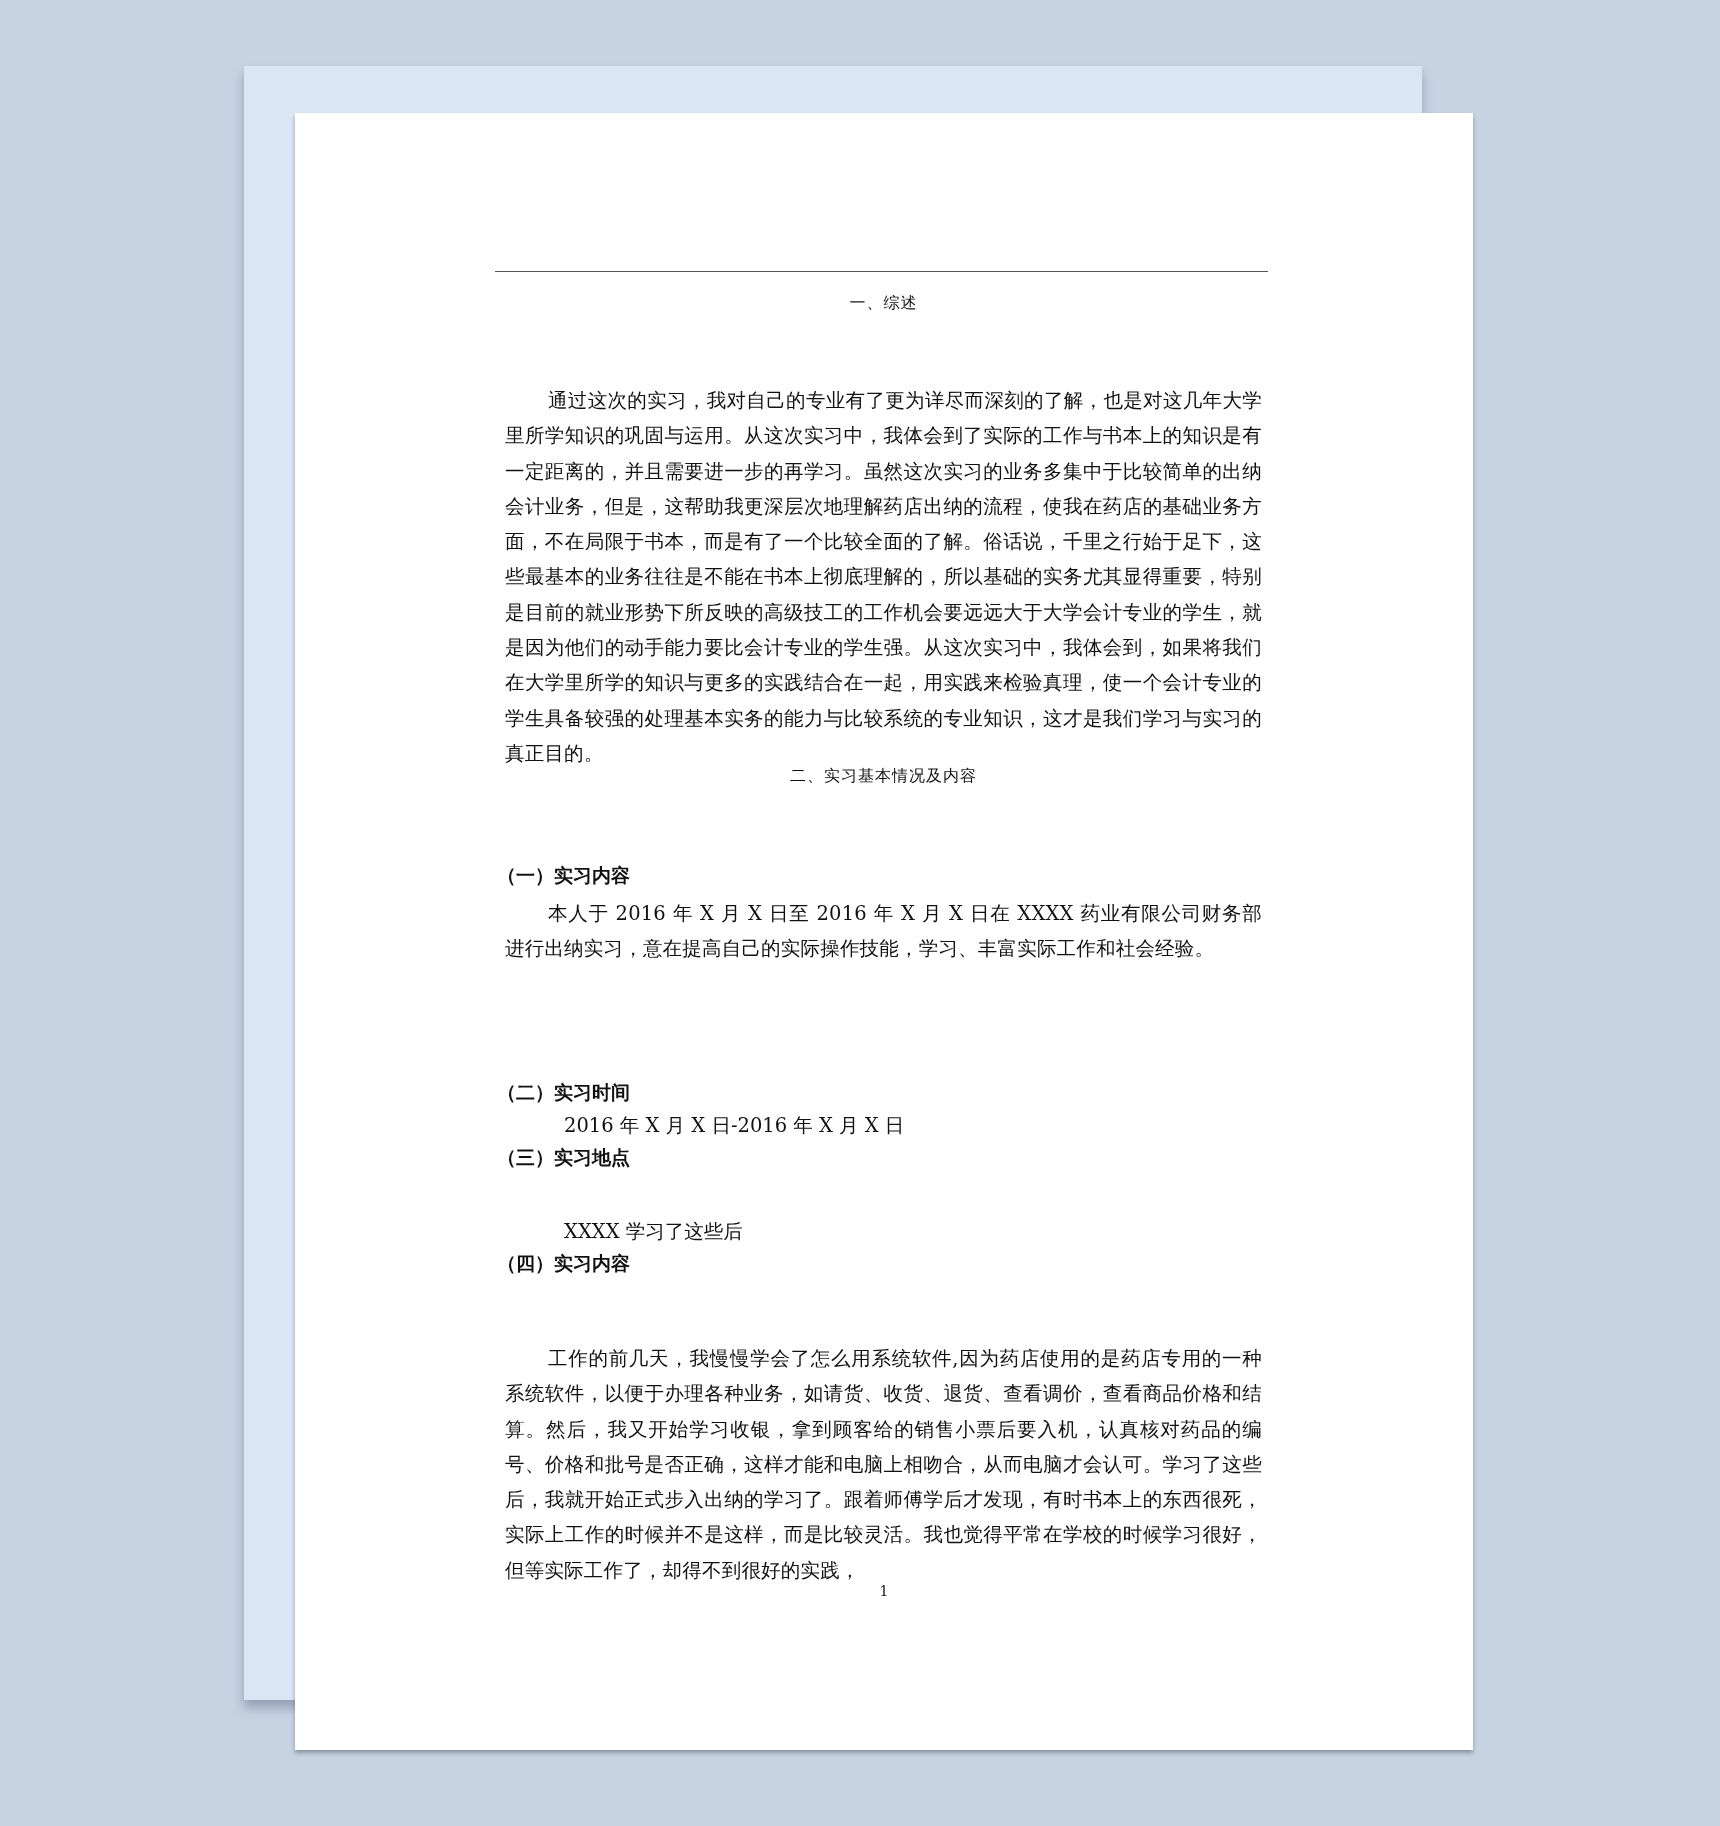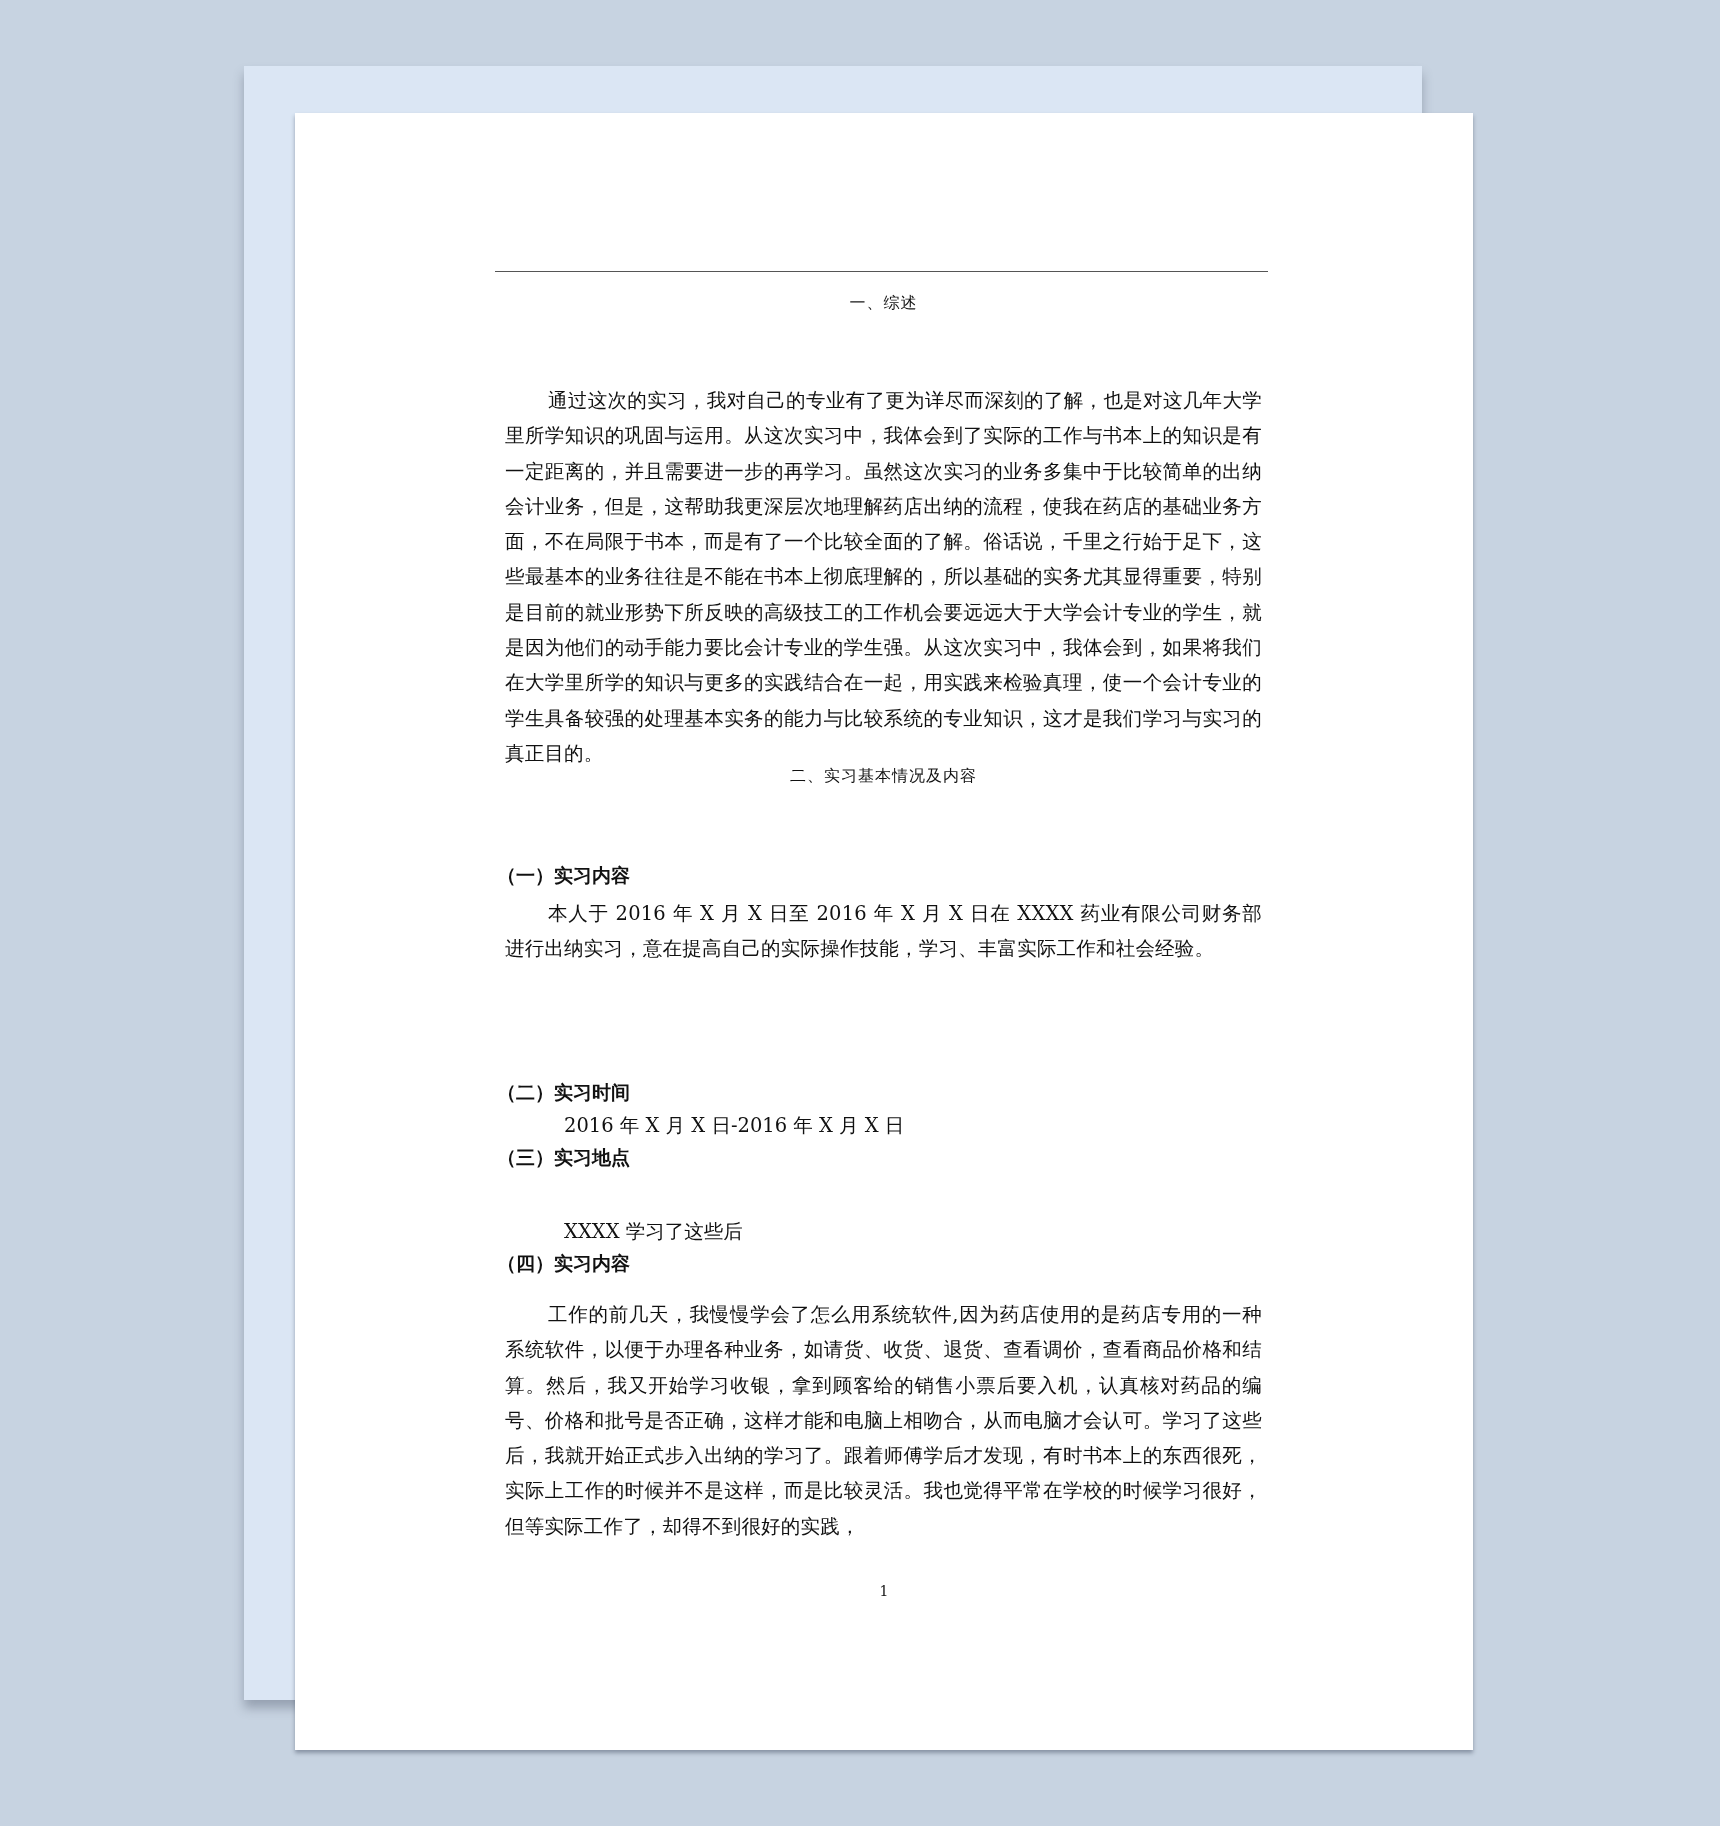--- a/index.html
+++ b/index.html
@@ -109,17 +109,17 @@
     <h2 class="h2" style="top:750px; left:-8px;">（一）实习内容</h2>
     <p class="para" style="top:783px;">本人于 2016 年 X 月 X 日至 2016 年 X 月 X 日在 XXXX 药业有限公司财务部进行出纳实习，意在提高自己的实际操作技能，学习、丰富实际工作和社会经验。</p>
 
     <h2 class="h2" style="top:967px; left:-8px;">（二）实习时间</h2>
     <p class="single" style="top:983px;">2016 年 X 月 X 日-2016 年 X 月 X 日</p>
 
     <h2 class="h2" style="top:1032px; left:-8px;">（三）实习地点</h2>
     <p class="single" style="top:1089px;">XXXX 学习了这些后</p>
 
     <h2 class="h2" style="top:1138px; left:-8px;">（四）实习内容</h2>
-    <p class="para" style="top:1184px;">工作的前几天，我慢慢学会了怎么用系统软件,因为药店使用的是药店专用的一种系统软件，以便于办理各种业务，如请货、收货、退货、查看调价，查看商品价格和结算。然后，我又开始学习收银，拿到顾客给的销售小票后要入机，认真核对药品的编号、价格和批号是否正确，这样才能和电脑上相吻合，从而电脑才会认可。学习了这些后，我就开始正式步入出纳的学习了。跟着师傅学后才发现，有时书本上的东西很死，实际上工作的时候并不是这样，而是比较灵活。我也觉得平常在学校的时候学习很好，但等实际工作了，却得不到很好的实践，</p>
+    <p class="para" style="top:1228px;">工作的前几天，我慢慢学会了怎么用系统软件,因为药店使用的是药店专用的一种系统软件，以便于办理各种业务，如请货、收货、退货、查看调价，查看商品价格和结算。然后，我又开始学习收银，拿到顾客给的销售小票后要入机，认真核对药品的编号、价格和批号是否正确，这样才能和电脑上相吻合，从而电脑才会认可。学习了这些后，我就开始正式步入出纳的学习了。跟着师傅学后才发现，有时书本上的东西很死，实际上工作的时候并不是这样，而是比较灵活。我也觉得平常在学校的时候学习很好，但等实际工作了，却得不到很好的实践，</p>
   </div>
 
   <div class="page-number">1</div>
 </div>
 
 </body></html>

